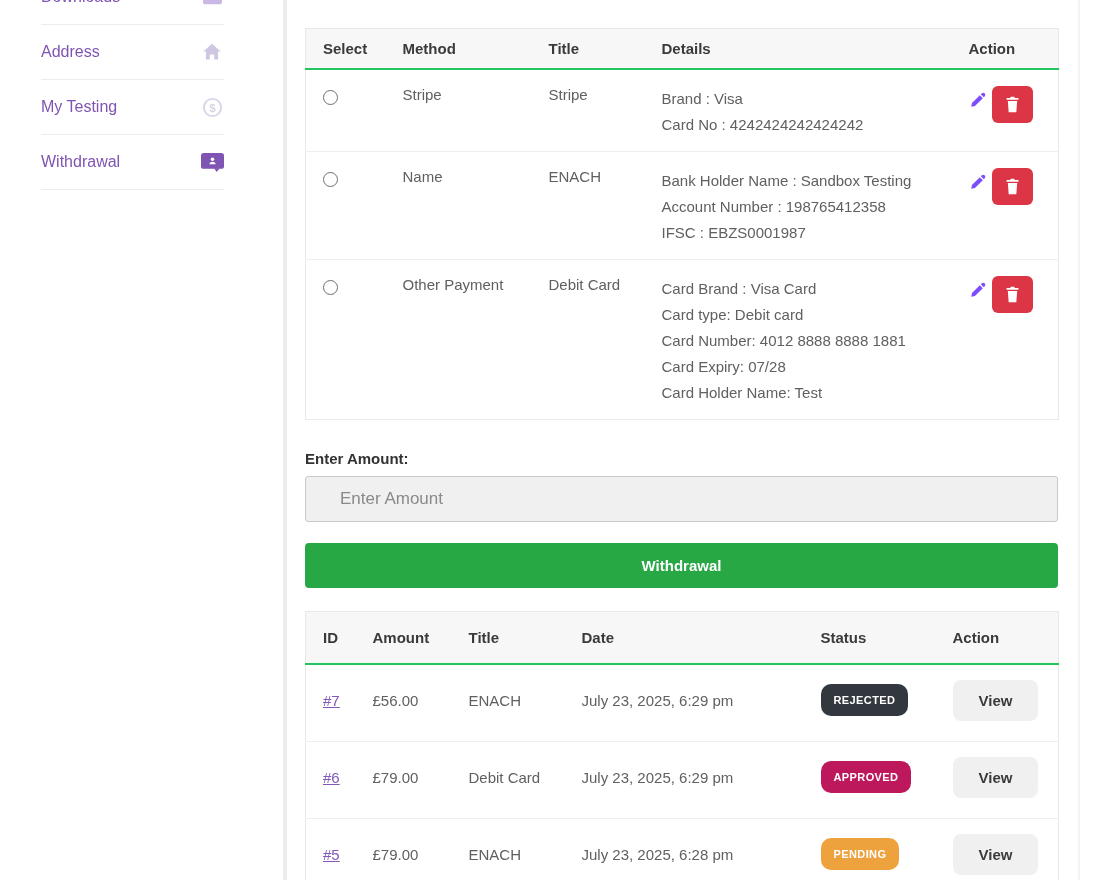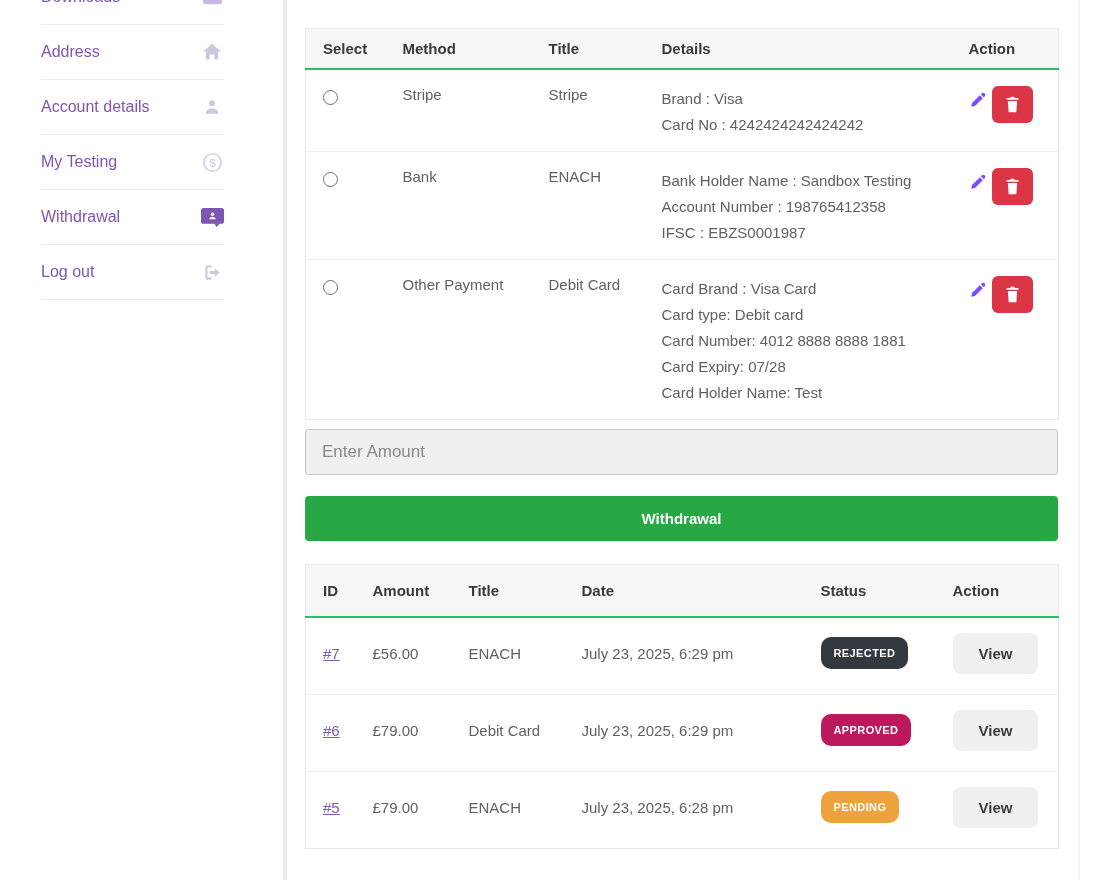--- a/index.html
+++ b/index.html
@@ -46,21 +46,21 @@
   .pencil{margin:6px 6px 0 0;cursor:pointer;line-height:0;}
   .trash-btn{
     width:41px;height:37px;background:#dc3545;border:none;border-radius:6px;
     display:flex;align-items:center;justify-content:center;cursor:pointer;
   }
 
   .amt-label{margin-top:30px;font-size:15px;font-weight:bold;color:#333;}
   .amt-input{
     margin-top:9px;width:753px;box-sizing:border-box;height:46px;
     background:#f0f0f0;border:1px solid #c9c9c9;border-radius:3px;
-    padding:0 16px;font-size:17px;color:#555;
+    padding:0 34px;font-size:17px;color:#555;
     font-family:"Liberation Sans","DejaVu Sans",sans-serif;
   }
   .amt-input::placeholder{color:#8a8a8a;opacity:1;}
   .wd-btn{
     margin-top:21px;width:753px;height:45px;background:#28a745;border:none;border-radius:4px;
     color:#fff;font-size:15px;font-weight:bold;cursor:pointer;
     font-family:"Liberation Sans","DejaVu Sans",sans-serif;
   }
 
   .wd-table td{vertical-align:middle;height:70px;padding:0 0 6px 17px;}
@@ -91,54 +91,36 @@
     </li>
     <li>
       <span class="nav-label">Address</span>
       <span class="nav-icon">
         <svg width="20" height="20" viewBox="0 0 16 16">
             <path d="M8 1.4 15 7.6h-2.1V14H9.8v-4H6.2v4H3.1V7.6H1z" fill="#cfc7e2"></path>
           </svg>
       </span>
     </li>
     <li>
-      <span class="nav-label">Account details</span>
-      <span class="nav-icon">
-        <svg width="18" height="18" viewBox="0 0 16 16">
-            <circle cx="8" cy="4.6" r="2.7" fill="#cfc7e2"></circle>
-            <path d="M2.4 14c0-3.1 2.6-4.7 5.6-4.7s5.6 1.6 5.6 4.7z" fill="#cfc7e2"></path>
-          </svg>
-      </span>
-    </li>
-    <li>
       <span class="nav-label">My Testing</span>
       <span class="nav-icon">
         <svg width="21" height="21" viewBox="0 0 18 18">
             <circle cx="9" cy="9" r="7.4" fill="none" stroke="#dad4e8" stroke-width="1.6"></circle>
             <text x="9" y="12.7" font-size="10" text-anchor="middle" fill="#dad4e8" font-weight="bold">$</text>
           </svg>
       </span>
     </li>
     <li>
       <span class="nav-label">Withdrawal</span>
       <span class="nav-icon">
         <svg width="23" height="21" viewBox="0 0 22 20">
             <rect x="0" y="1" width="22" height="15" rx="2.5" fill="#7f54b3"></rect>
             <path d="M12.5 15.5h5.5l-3 3.6z" fill="#7f54b3"></path>
             <circle cx="11" cy="6.8" r="1.7" fill="#fff"></circle>
             <path d="M8 11.6c0-1.6 1.4-2.4 3-2.4s3 .8 3 2.4z" fill="#fff"></path>
-          </svg>
-      </span>
-    </li>
-    <li>
-      <span class="nav-label">Log out</span>
-      <span class="nav-icon">
-        <svg width="19" height="19" viewBox="0 0 16 16">
-            <path d="M7.2 2H3.6A1.6 1.6 0 0 0 2 3.6v8.8A1.6 1.6 0 0 0 3.6 14h3.6v-1.8H3.8V3.8h3.4z" fill="#cfc7e2"></path>
-            <path d="M9.9 4.4 14 8l-4.1 3.6V9.3H5.6V6.7h4.3z" fill="#cfc7e2"></path>
           </svg>
       </span>
     </li>
   </ul>
 </div>
 <div class="v-sep"></div>
 <div class="r-sep"></div>
 
 <div class="main">
 
@@ -179,21 +161,21 @@
             <button class="trash-btn">
               <svg width="15" height="17" viewBox="0 0 14 16">
                   <path d="M5.4.7h3.2l.6 1.1H12.6v1.7H1.4V1.8h3.4zM2.6 4.6h8.8L10.6 15.3H3.4z" fill="#fff"></path>
                 </svg>
             </button>
           </div>
         </td>
       </tr>
       <tr>
         <td><span class="radio"></span></td>
-        <td>Bank</td>
+        <td>Name</td>
         <td>ENACH</td>
         <td>
           <div class="dline">Bank Holder Name : Sandbox Testing</div>
           <div class="dline">Account Number : 198765412358</div>
           <div class="dline">IFSC : EBZS0001987</div>
         </td>
         <td>
           <div class="actions">
             <span class="pencil">
               <svg width="17" height="17" viewBox="0 0 16 16">
@@ -231,20 +213,21 @@
                   <path d="M5.4.7h3.2l.6 1.1H12.6v1.7H1.4V1.8h3.4zM2.6 4.6h8.8L10.6 15.3H3.4z" fill="#fff"></path>
                 </svg>
             </button>
           </div>
         </td>
       </tr>
     </tbody>
   </table>
 
   
+  <div class="amt-label">Enter Amount:</div>
   <input class="amt-input" type="text" placeholder="Enter Amount" style="">
   <button class="wd-btn">Withdrawal</button>
 
   
   <table class="wd-table">
     <colgroup>
         <col style="width:50px">
         <col style="width:96px">
         <col style="width:113px">
         <col style="width:239px">

